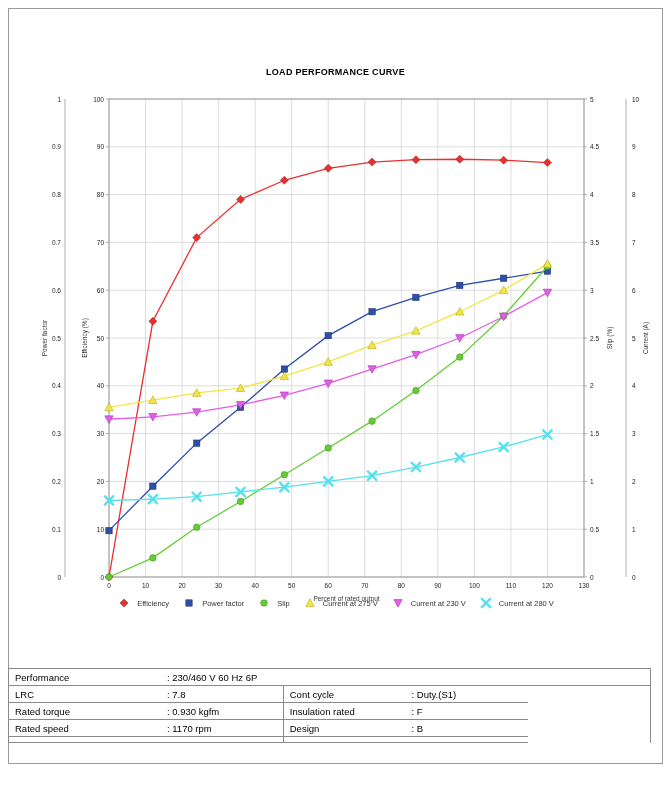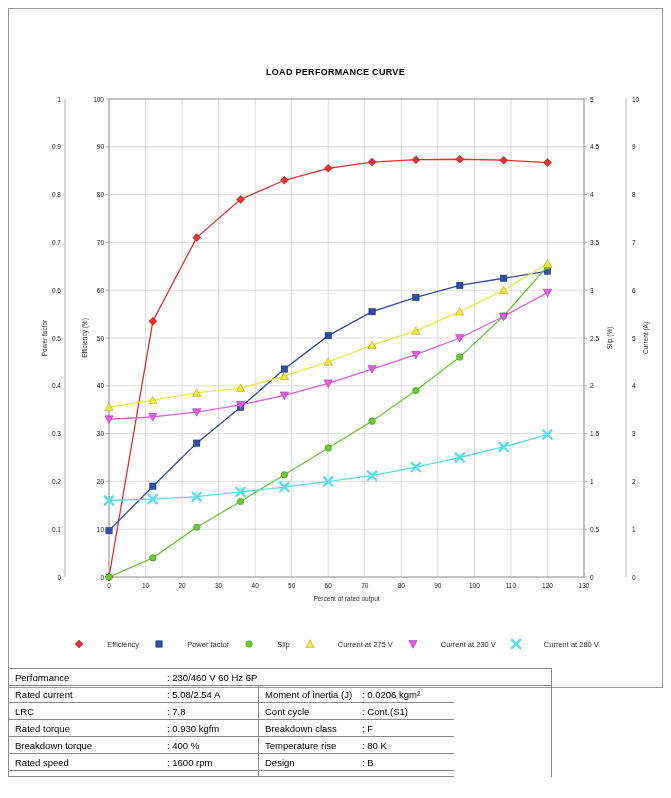--- a/index.html
+++ b/index.html
@@ -5,42 +5,42 @@
   html,body{margin:0;padding:0;}
   body{
     width:671px;height:798px;
     background:#ffffff;
     font-family:"Liberation Sans", sans-serif;
     color:#000;
     overflow:hidden;
   }
   .page{position:relative;width:671px;height:798px;box-sizing:border-box;}
   .chart-panel{
-    position:absolute;left:8px;top:8px;width:655px;height:680px;
+    position:absolute;left:8px;top:8px;width:655px;height:756px;
     border:1px solid #9a9a9a;background:#fff;box-sizing:border-box;
   }
   .chart-title{
     position:absolute;left:0;right:0;top:58px;text-align:center;
     font-size:9px;font-weight:bold;letter-spacing:.3px;
   }
   .plot-wrap{position:absolute;left:0;top:0;width:655px;height:640px;}
   svg{display:block;}
   .legend{
     position:absolute;left:0;right:0;top:588px;
     display:flex;justify-content:center;align-items:center;gap:13px;
     font-size:7.5px;
   }
-  .legend .item{display:flex;align-items:center;gap:21px;margin-top:41px;}
+  .legend .item{display:flex;align-items:center;gap:6px;}
   .legend .lbl{color:#333;font-size:7.5px;}
   .axis-label{font-size:6.5px;fill:#333;}
   .tick{font-size:6.5px;fill:#222;}
   .vtext{font-size:6.5px;fill:#333;}
 
   .table-panel{
-    position:absolute;left:8px;top:668px;width:544px;
+    position:absolute;left:8px;top:668px;width:643px;
     border:1px solid #8a8a8a;border-bottom:none;box-sizing:border-box;
     font-size:9.5px;
   }
   table{border-collapse:collapse;width:100%;table-layout:fixed;}
   td{
     border-bottom:1px solid #8a8a8a;
     padding:2.5px 6px;
     vertical-align:top;
     white-space:nowrap;
     overflow:hidden;
@@ -336,46 +336,34 @@
   </div>
 
   <div class="table-panel">
     <table>
       <tbody id="table-body">
           <tr class="perf-row">
             <td class="k">Performance</td>
             <td colspan="4">: 230/460 V 60 Hz 6P</td>
           </tr>
           <tr>
-            <td class="k">Rated current</td>
-            <td class="v b-right">: 5.08/2.54 A</td>
-            <td class="k">Moment of inertia (J)</td>
-            <td class="v">: 0.0206 kgm²</td>
-          </tr>
-          <tr>
             <td class="k">LRC</td>
             <td class="v b-right">: 7.8</td>
             <td class="k">Cont cycle</td>
-            <td class="v">: Cont.(S1)</td>
+            <td class="v">: Duty.(S1)</td>
           </tr>
           <tr>
             <td class="k">Rated torque</td>
             <td class="v b-right">: 0.930 kgfm</td>
-            <td class="k">Breakdown class</td>
+            <td class="k">Insulation rated</td>
             <td class="v">: F</td>
-          </tr>
-          <tr>
-            <td class="k">Breakdown torque</td>
-            <td class="v b-right">: 400 %</td>
-            <td class="k">Temperature rise</td>
-            <td class="v">: 80 K</td>
           </tr>
           <tr>
             <td class="k">Rated speed</td>
-            <td class="v b-right">: 1600 rpm</td>
+            <td class="v b-right">: 1170 rpm</td>
             <td class="k">Design</td>
             <td class="v">: B</td>
           </tr>
           <tr>
             <td class="k"></td>
             <td class="v b-right"></td>
             <td class="k"></td>
             <td class="v"></td>
           </tr>
         </tbody>

